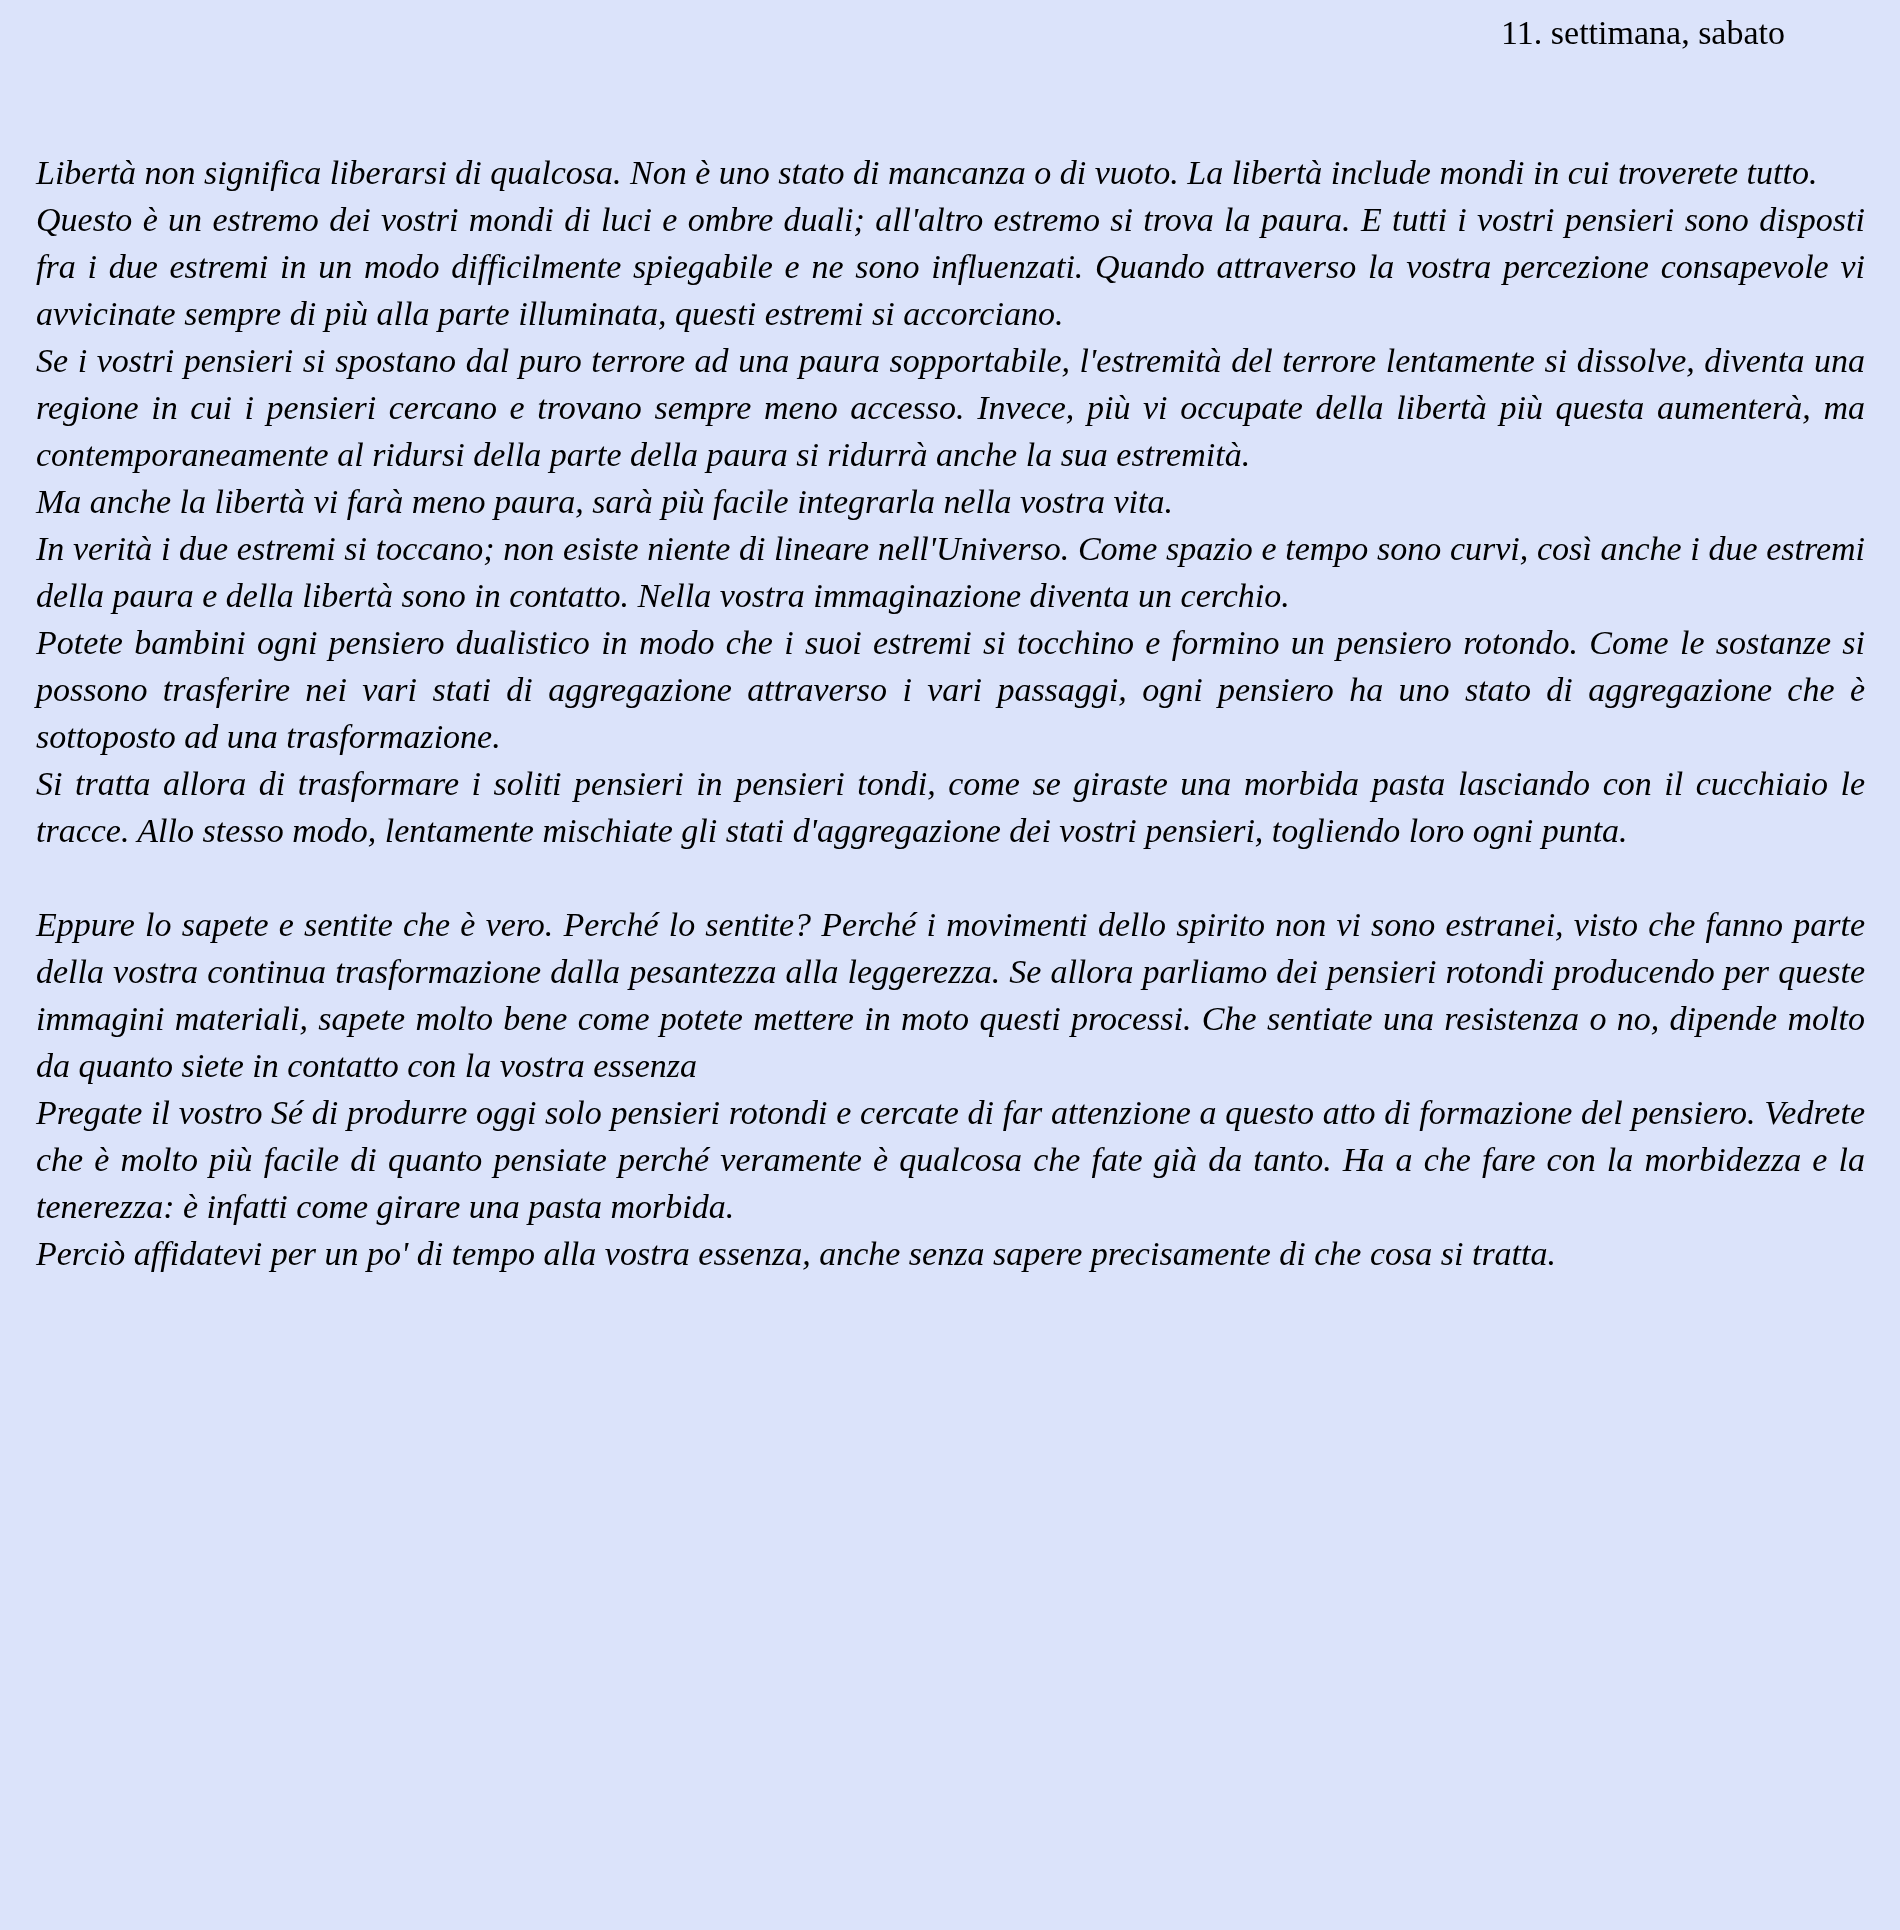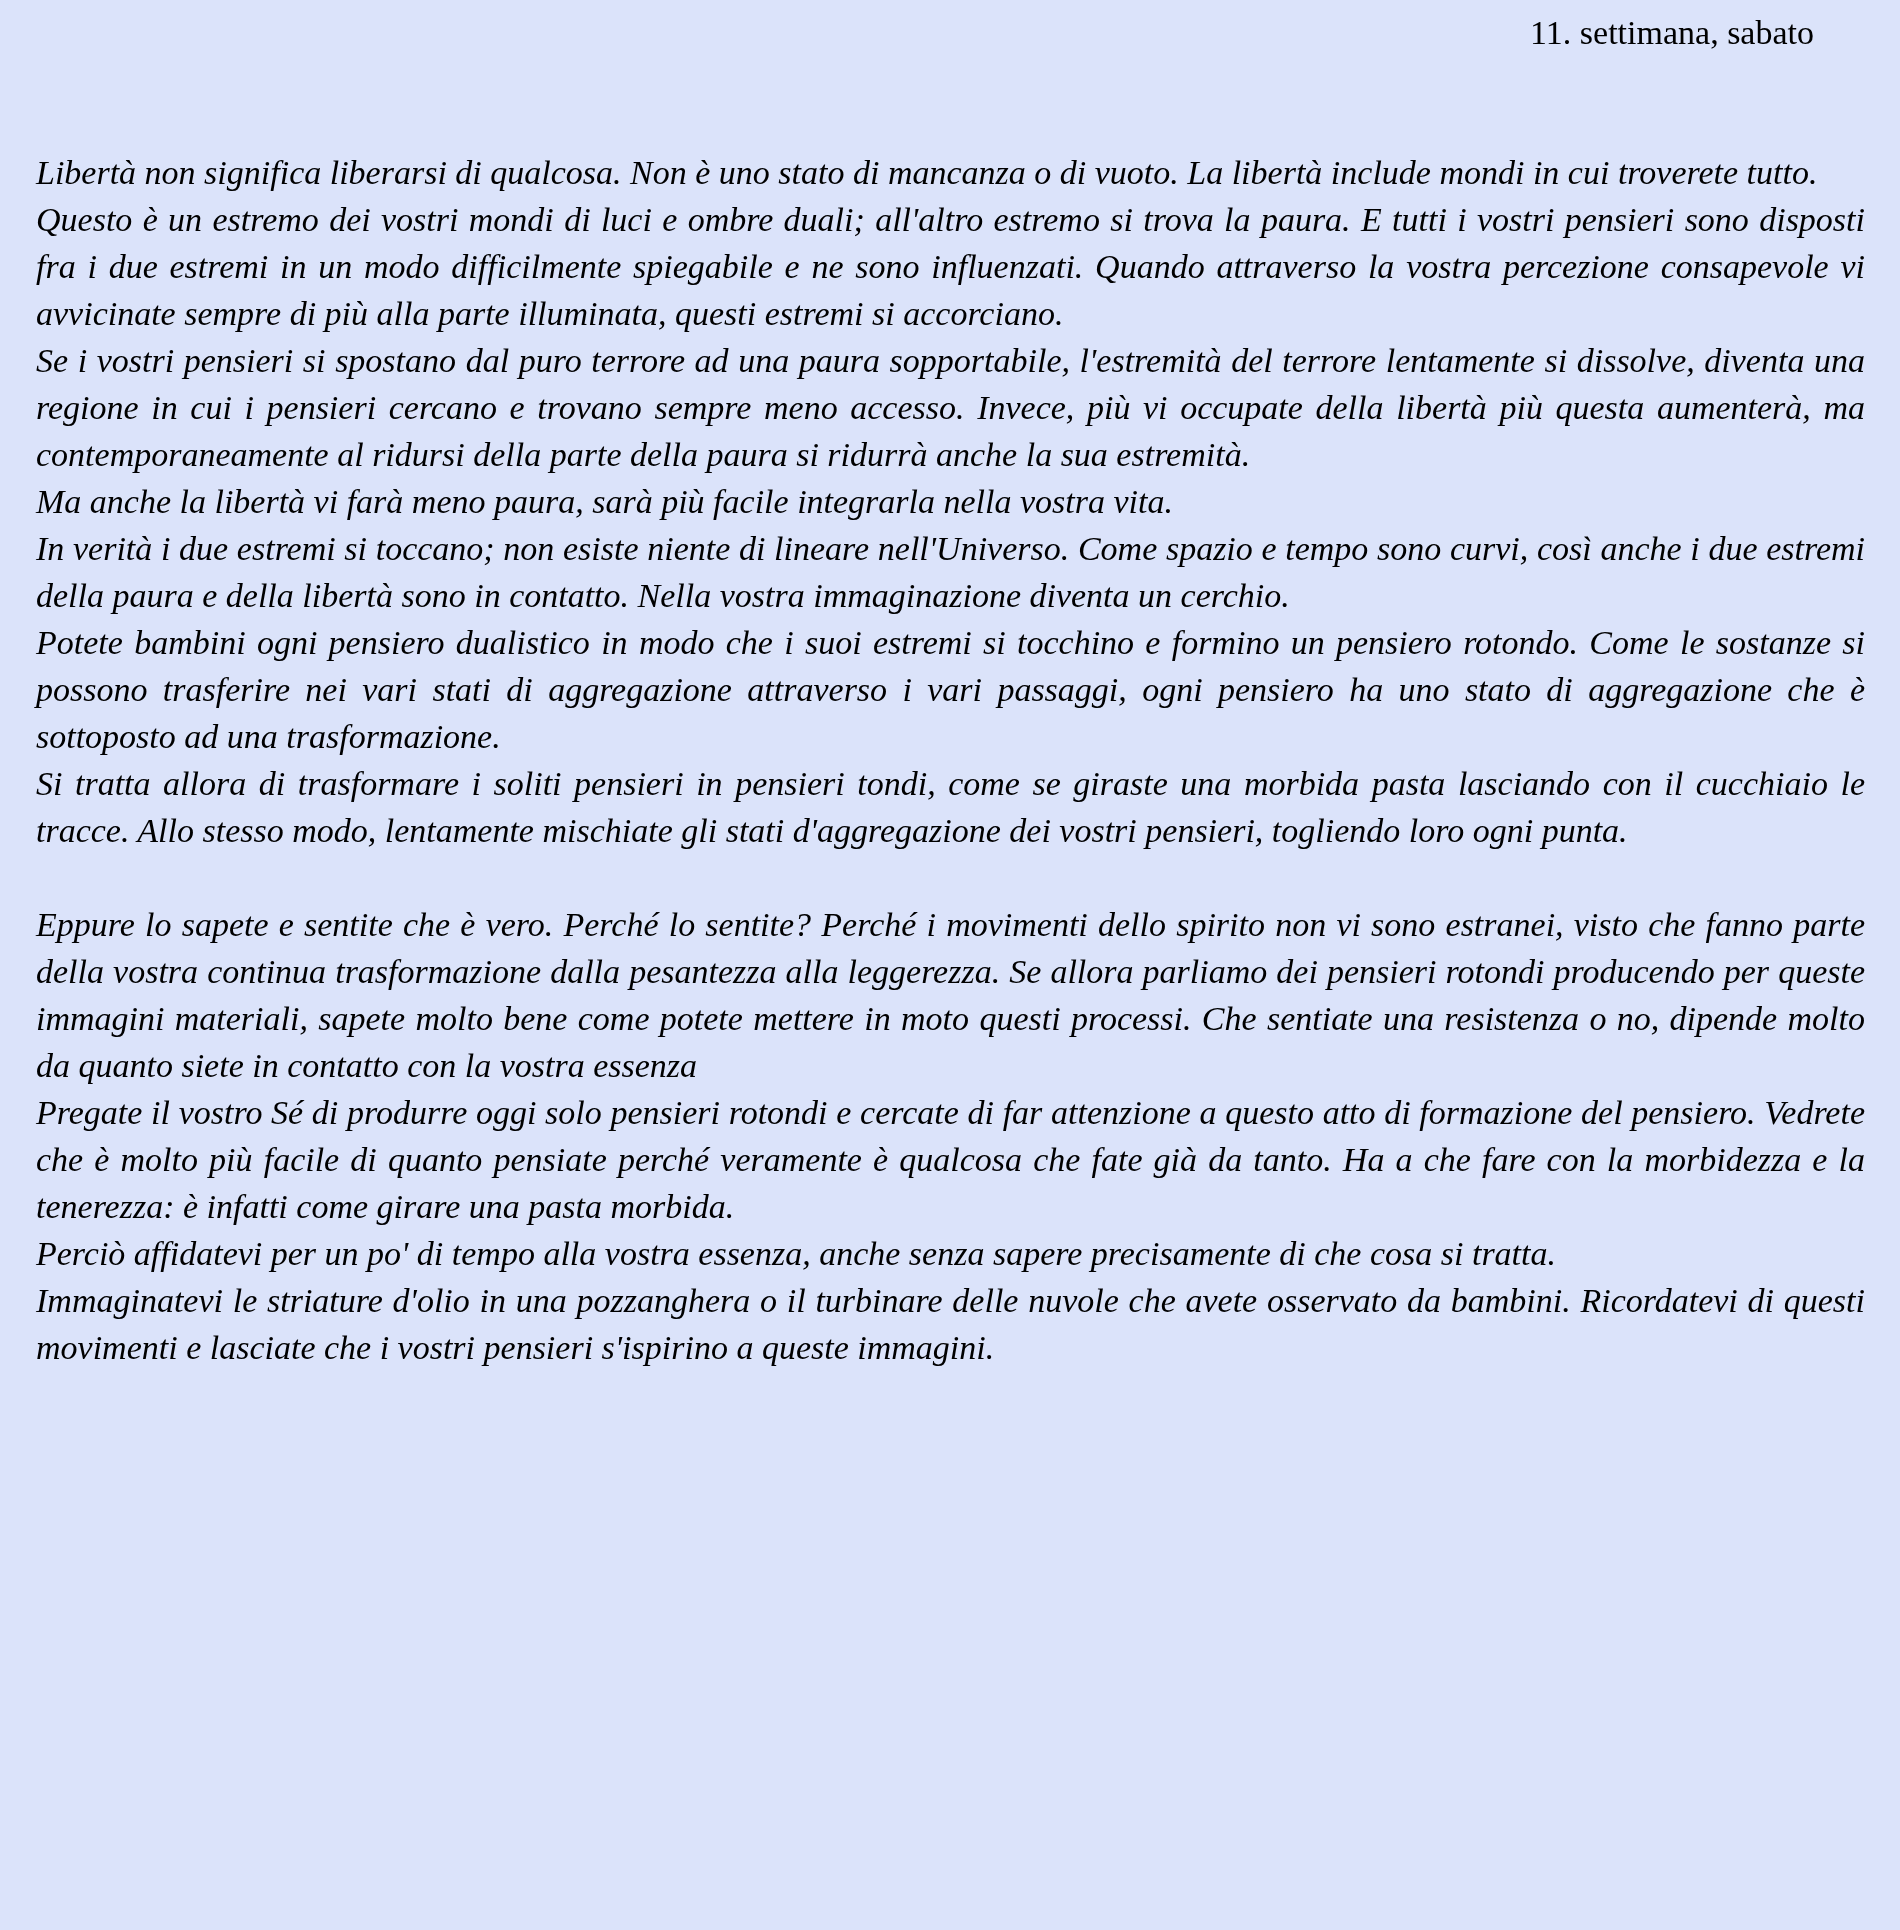--- a/index.html
+++ b/index.html
@@ -9,21 +9,21 @@
   body {
     width: 1901px;
     height: 1931px;
     background: #dbe3fa;
     color: #000000;
     font-family: "Liberation Serif", "DejaVu Serif", serif;
     overflow: hidden;
   }
   .page-header {
     text-align: right;
-    padding: 10px 87px 0 0;
+    padding: 10px 116px 0 0;
     font-size: 34px;
     line-height: 46px;
   }
   .content {
     margin: 93px 36px 0 36px;
     font-size: 34px;
     line-height: 47px;
     text-align: justify;
     text-justify: inter-word;
     font-style: italic;
@@ -46,15 +46,14 @@
   <p>Questo è un estremo dei vostri mondi di luci e ombre duali; all'altro estremo si trova la paura. E tutti i vostri pensieri sono disposti fra i due estremi in un modo difficilmente spiegabile e ne sono influenzati. Quando attraverso la vostra percezione consapevole vi avvicinate sempre di più alla parte illuminata, questi estremi si accorciano.</p>
   <p>Se i vostri pensieri si spostano dal puro terrore ad una paura sopportabile, l'estremità del terrore lentamente si dissolve, diventa una regione in cui i pensieri cercano e trovano sempre meno accesso. Invece, più vi occupate della libertà più questa aumenterà, ma contemporaneamente al ridursi della parte della paura si ridurrà anche la sua estremità.</p>
   <p>Ma anche la libertà vi farà meno paura, sarà più facile integrarla nella vostra vita.</p>
   <p>In verità i due estremi si toccano; non esiste niente di lineare nell'Universo. Come spazio e tempo sono curvi, così anche i due estremi della paura e della libertà sono in contatto. Nella vostra immaginazione diventa un cerchio.</p>
   <p>Potete bambini ogni pensiero dualistico in modo che i suoi estremi si tocchino e formino un pensiero rotondo. Come le sostanze si possono trasferire nei vari stati di aggregazione attraverso i vari passaggi, ogni pensiero ha uno stato di aggregazione che è sottoposto ad una trasformazione.</p>
   <p>Si tratta allora di trasformare i soliti pensieri in pensieri tondi, come se giraste una morbida pasta lasciando con il cucchiaio le tracce. Allo stesso modo, lentamente mischiate gli stati d'aggregazione dei vostri pensieri, togliendo loro ogni punta.</p>
   <p class="spacer"></p>
   <p>Eppure lo sapete e sentite che è vero. Perché lo sentite? Perché i movimenti dello spirito non vi sono estranei, visto che fanno parte della vostra continua trasformazione dalla pesantezza alla leggerezza. Se allora parliamo dei pensieri rotondi producendo per queste immagini materiali, sapete molto bene come potete mettere in moto questi processi. Che sentiate una resistenza o no, dipende molto da quanto siete in contatto con la vostra essenza</p>
   <p>Pregate il vostro Sé di produrre oggi solo pensieri rotondi e cercate di far attenzione a questo atto di formazione del pensiero. Vedrete che è molto più facile di quanto pensiate perché veramente è qualcosa che fate già da tanto. Ha a che fare con la morbidezza e la tenerezza: è infatti come girare una pasta morbida.</p>
   <p>Perciò affidatevi per un po' di tempo alla vostra essenza, anche senza sapere precisamente di che cosa si tratta.</p>
-  <p>Immaginatevi le striature d'olio in una pozzanghera o il turbinare delle nuvole che avete osservato da bambini. Ricordatevi di questi movimenti e lasciate che i vostri pensieri s'ispirino a queste immagini.</p>
 </div>
 
 
 </body></html>

